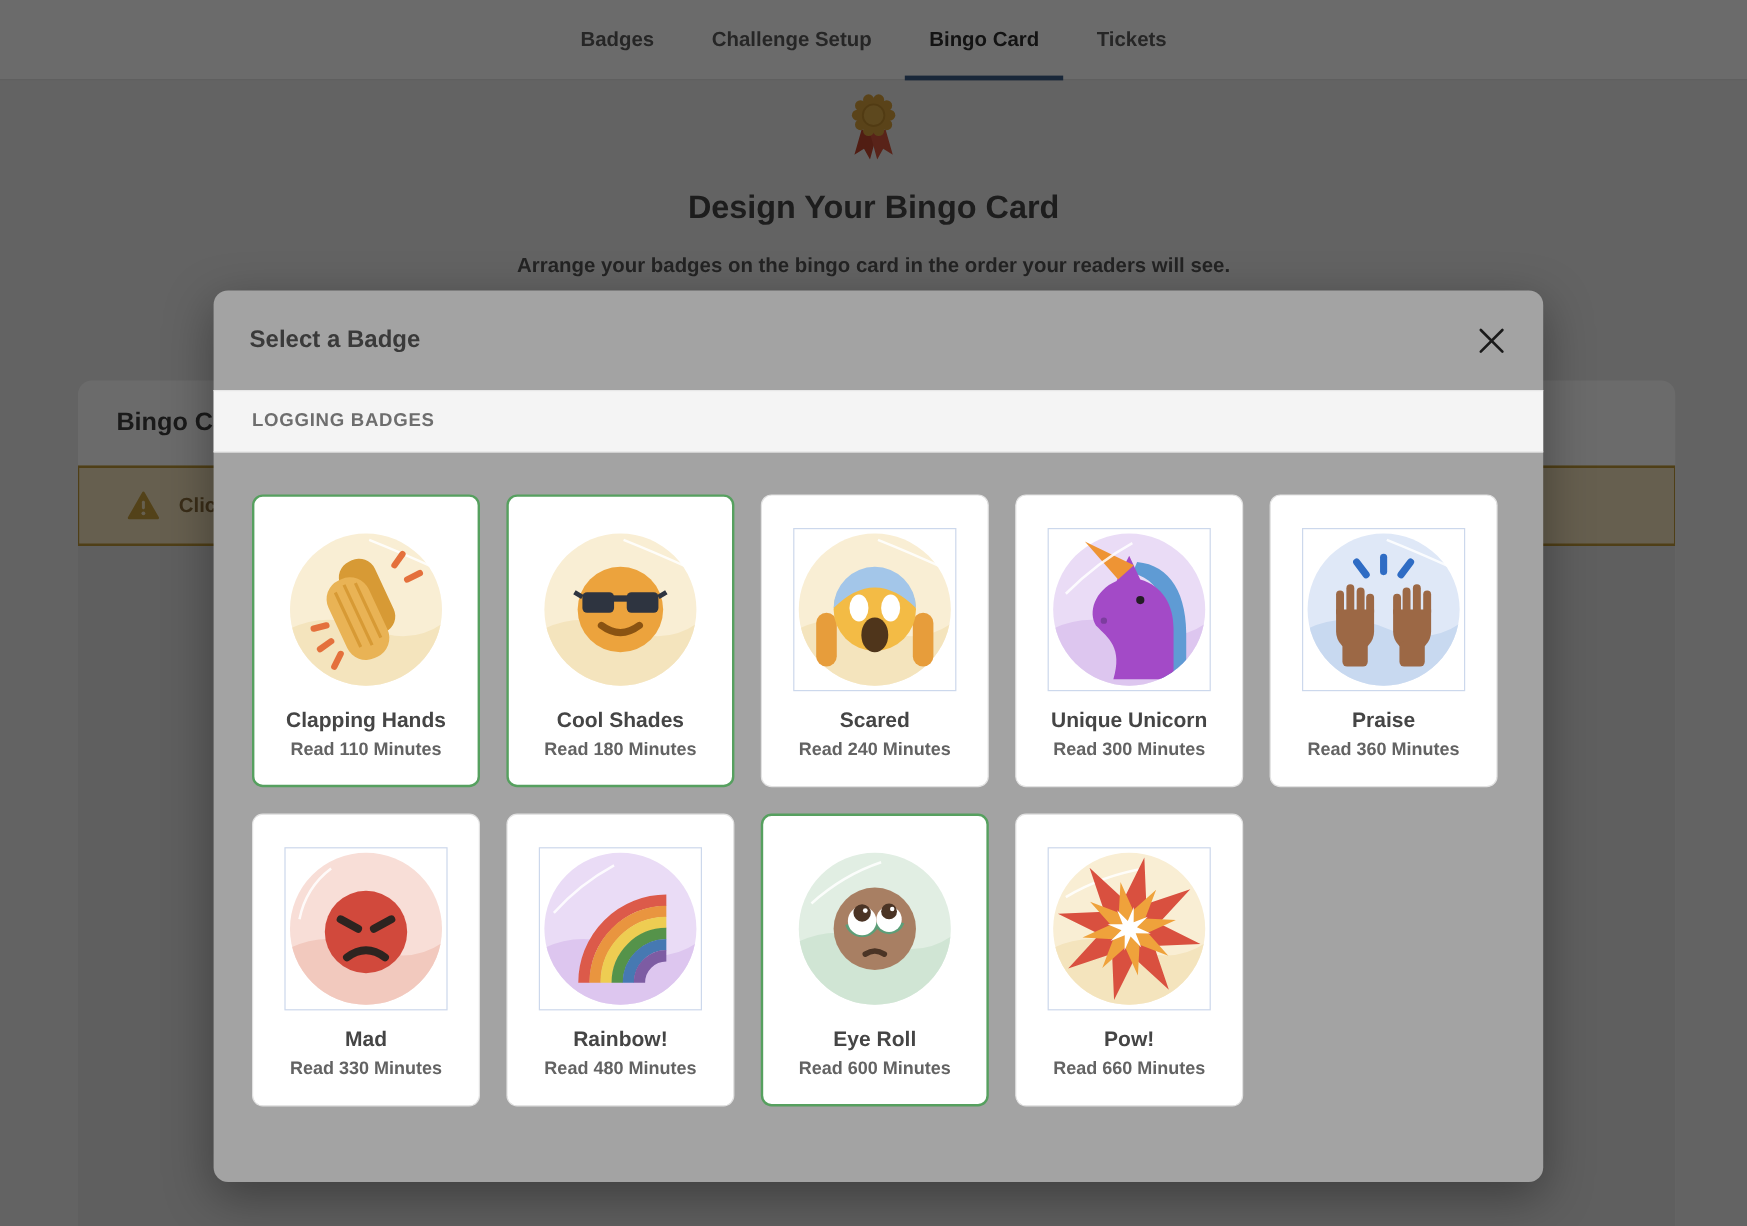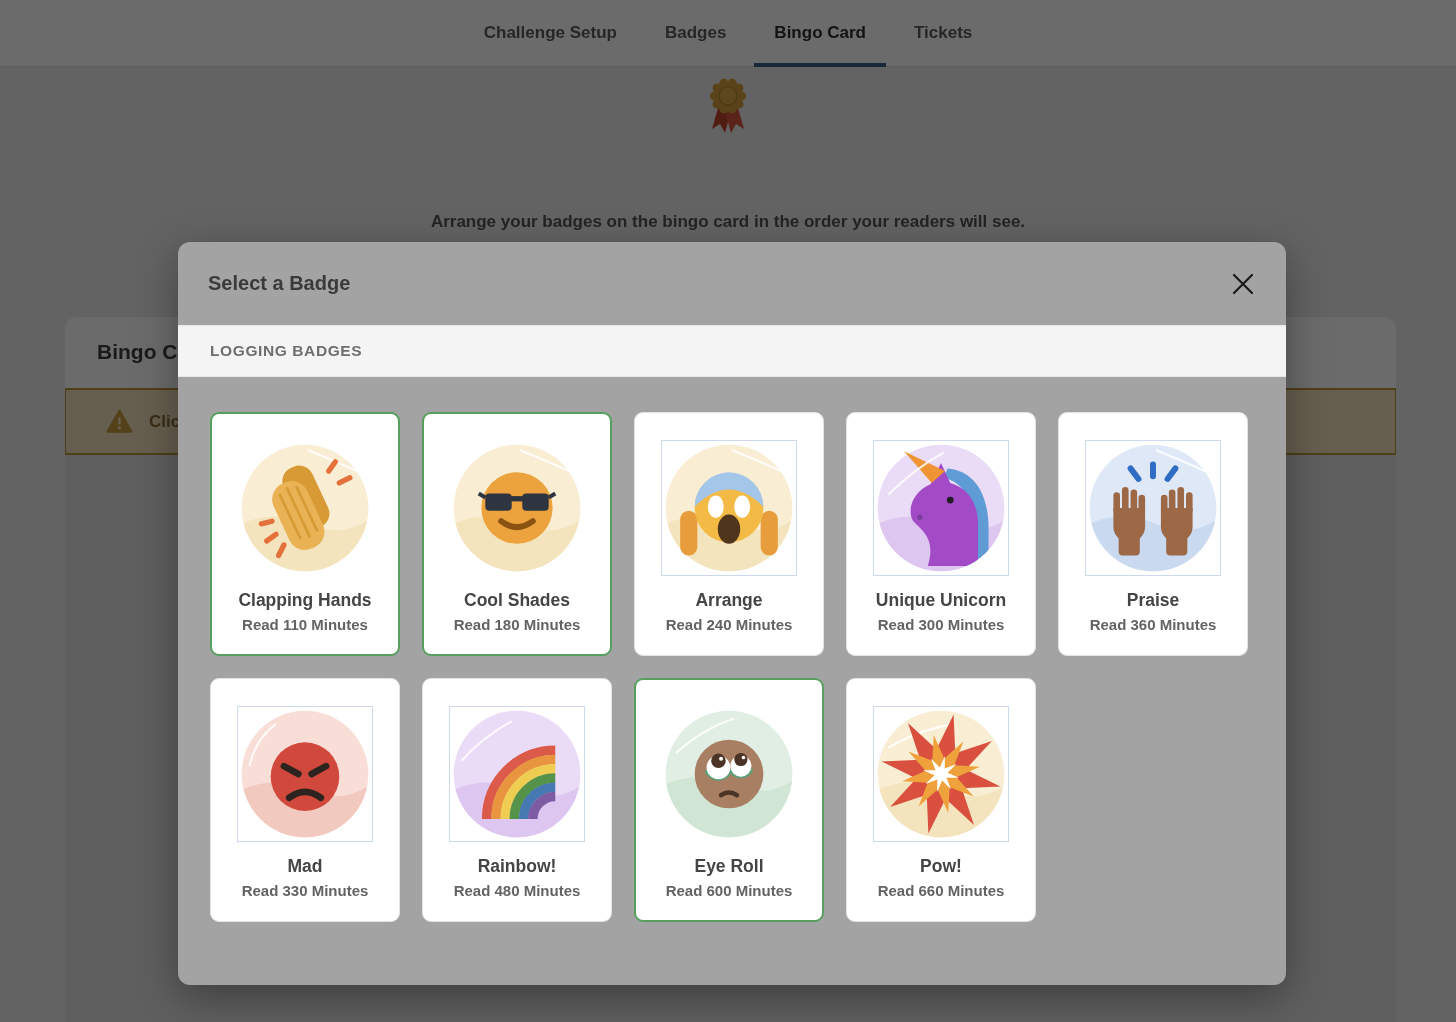--- a/index.html
+++ b/index.html
@@ -61,24 +61,24 @@
 </style>
 </head>
 <body>
 
 <div class="stage">
 
   <div class="page">
 
     <div class="topbar">
       <div class="tab">
+          <span>Badges</span>
+        </div>
+      <div class="tab">
           <span>Challenge Setup</span>
-        </div>
-      <div class="tab">
-          <span>Badges</span>
         </div>
       <div class="tab active">
           <span>Bingo Card</span>
         </div>
       <div class="tab">
           <span>Tickets</span>
         </div>
     </div>
 
     <svg class="medal" width="46" height="58" viewBox="0 0 46 58">
@@ -93,20 +93,21 @@
           <circle cx="9.5" cy="18" r="4.6"></circle>
         <circle cx="12.1" cy="10.1" r="4.6"></circle>
           <circle cx="18.8" cy="5.2" r="4.6"></circle>
           <circle cx="27.2" cy="5.2" r="4.6"></circle>
         <circle cx="33.9" cy="10.1" r="4.6"></circle>
           <circle cx="23" cy="18" r="14"></circle>
       </g>
       <circle cx="23" cy="18" r="9" fill="#ddab49" stroke="#c28d2f" stroke-width="1.6"></circle>
     </svg>
 
+    <div class="hero-title">Design Your Bingo Card</div>
     <div class="hero-sub">Arrange your badges on the bingo card in the order your readers will see.</div>
 
     <div class="content-card">
       <div class="bingo-heading">Bingo Card</div>
       <div class="warning-banner">
         <svg width="27" height="25" viewBox="0 0 24 22">
           <path d="M12 1.5 L22.6 20 H1.4 Z" fill="#c79d3c" stroke="#c79d3c" stroke-width="2" stroke-linejoin="round"></path>
           <rect x="10.9" y="7.2" width="2.2" height="6.4" rx="1.1" fill="#f2e3bd"></rect>
           <circle cx="12" cy="16.6" r="1.4" fill="#f2e3bd"></circle>
         </svg>
@@ -211,21 +212,21 @@
             <path d="M52,6 Q72,14 94,24" stroke="#ffffff" stroke-width="1.6" fill="none" opacity="0.85"></path>
             <rect x="13" y="52" width="13" height="34" rx="6.5" fill="#e79d3b"></rect>
             <rect x="74" y="52" width="13" height="34" rx="6.5" fill="#e79d3b"></rect>
             <circle cx="50" cy="50" r="26" fill="#f3bb45"></circle>
             <path d="M24,49 A26,26 0 0 1 76,49 Q63,36 50,36 Q37,36 24,49 Z" fill="#a3c6e9"></path>
             <ellipse cx="40" cy="49" rx="6" ry="8.5" fill="#ffffff"></ellipse>
             <ellipse cx="60" cy="49" rx="6" ry="8.5" fill="#ffffff"></ellipse>
             <ellipse cx="50" cy="66" rx="8.5" ry="11" fill="#4f351b"></ellipse>
           </svg>
         </div>
-        <div class="badge-name">Arrange</div>
+        <div class="badge-name">Scared</div>
         <div class="badge-req">Read 240 Minutes</div>
       </div>
 
       <div class="badge-card">
         <div class="img-box">
           <svg class="art" viewBox="0 0 100 100">
             <defs>
                 <clipPath id="c4">
                   <circle cx="50" cy="50" r="48"></circle>
                 </clipPath>

